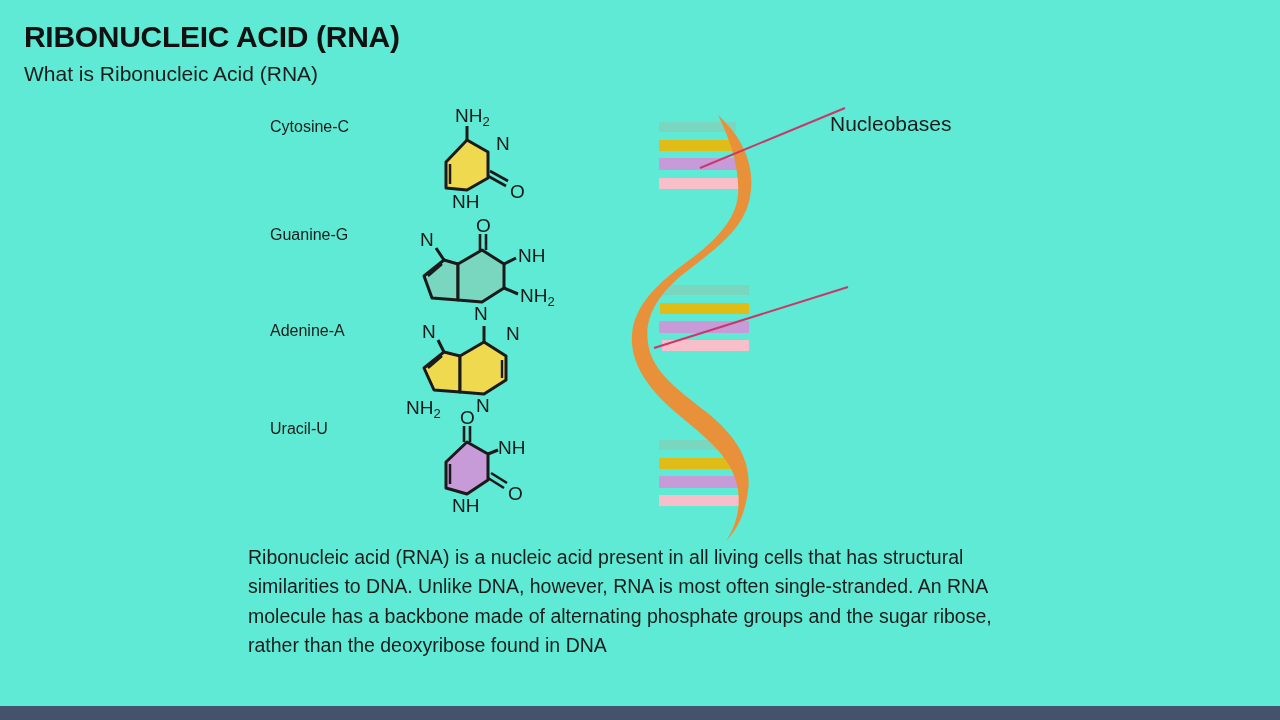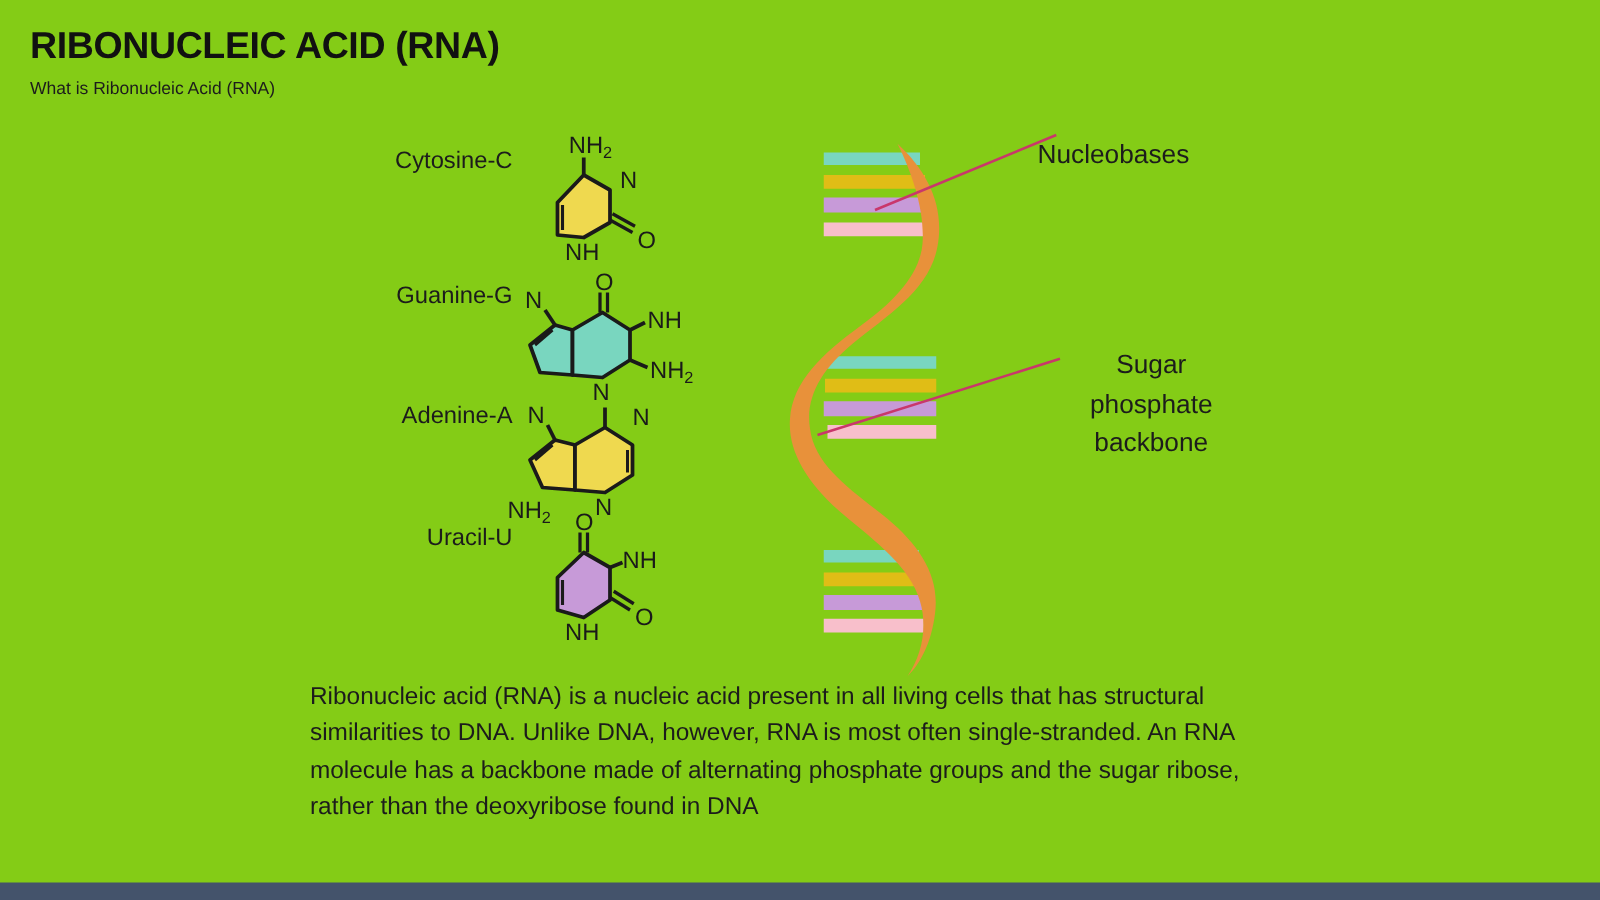--- a/index.html
+++ b/index.html
@@ -12,58 +12,58 @@
     height: 720px;
     overflow: hidden;
     background: #f1f1f1;
     font-family: "Liberation Sans", sans-serif;
     color: #1a1a1a;
   }
   #slide {
     position: relative;
     width: 1280px;
     height: 720px;
-    background: #84cc16;
+    background: #5eead4;
   }
 
   
   #title {
     position: absolute;
     left: 24px;
     top: 20px;
     font-size: 30px;
     font-weight: bold;
     letter-spacing: -0.3px;
     color: #111111;
     white-space: nowrap;
   }
   #subtitle {
     position: absolute;
     left: 24px;
     top: 62px;
-    font-size: 14px;
+    font-size: 21px;
     font-weight: normal;
     color: #1c1c1c;
     white-space: nowrap;
   }
 
   
   .base-row {
     position: absolute;
     left: 270px;
     width: 300px;
     height: 112px;
   }
   .base-label {
     position: absolute;
     left: 0;
     top: 0;
     width: 140px;
-    text-align: right;
-    font-size: 19px;
+    text-align: left;
+    font-size: 16px;
     color: #1c1c1c;
     white-space: nowrap;
   }
   .base-struct {
     position: absolute;
     left: 140px;
     top: -8px;
     width: 160px;
     height: 118px;
   }
@@ -283,22 +283,18 @@
     <svg width="280" height="300" viewBox="0 0 280 300">
       <line x1="100" y1="73" x2="245" y2="13" stroke="#c9376b" stroke-width="2"></line>
       <line x1="54" y1="253" x2="248" y2="192" stroke="#c9376b" stroke-width="2"></line>
     </svg>
   </div>
 
   <div class="callout" id="callout-nucleobases">
     <span>Nucleobases</span>
   </div>
 
-  <div class="callout" id="callout-backbone">
-    <span>Sugar phosphate</span><br>
-    <span>backbone</span>
-  </div>
 
   <div id="body-text">Ribonucleic acid (RNA) is a nucleic acid present in all living cells that has structural similarities to DNA. Unlike DNA, however, RNA is most often single-stranded. An RNA molecule has a backbone made of alternating phosphate groups and the sugar ribose, rather than the deoxyribose found in DNA</div>
 
   <div id="footer-bar"></div>
 
 </div>
 
 </body></html>

